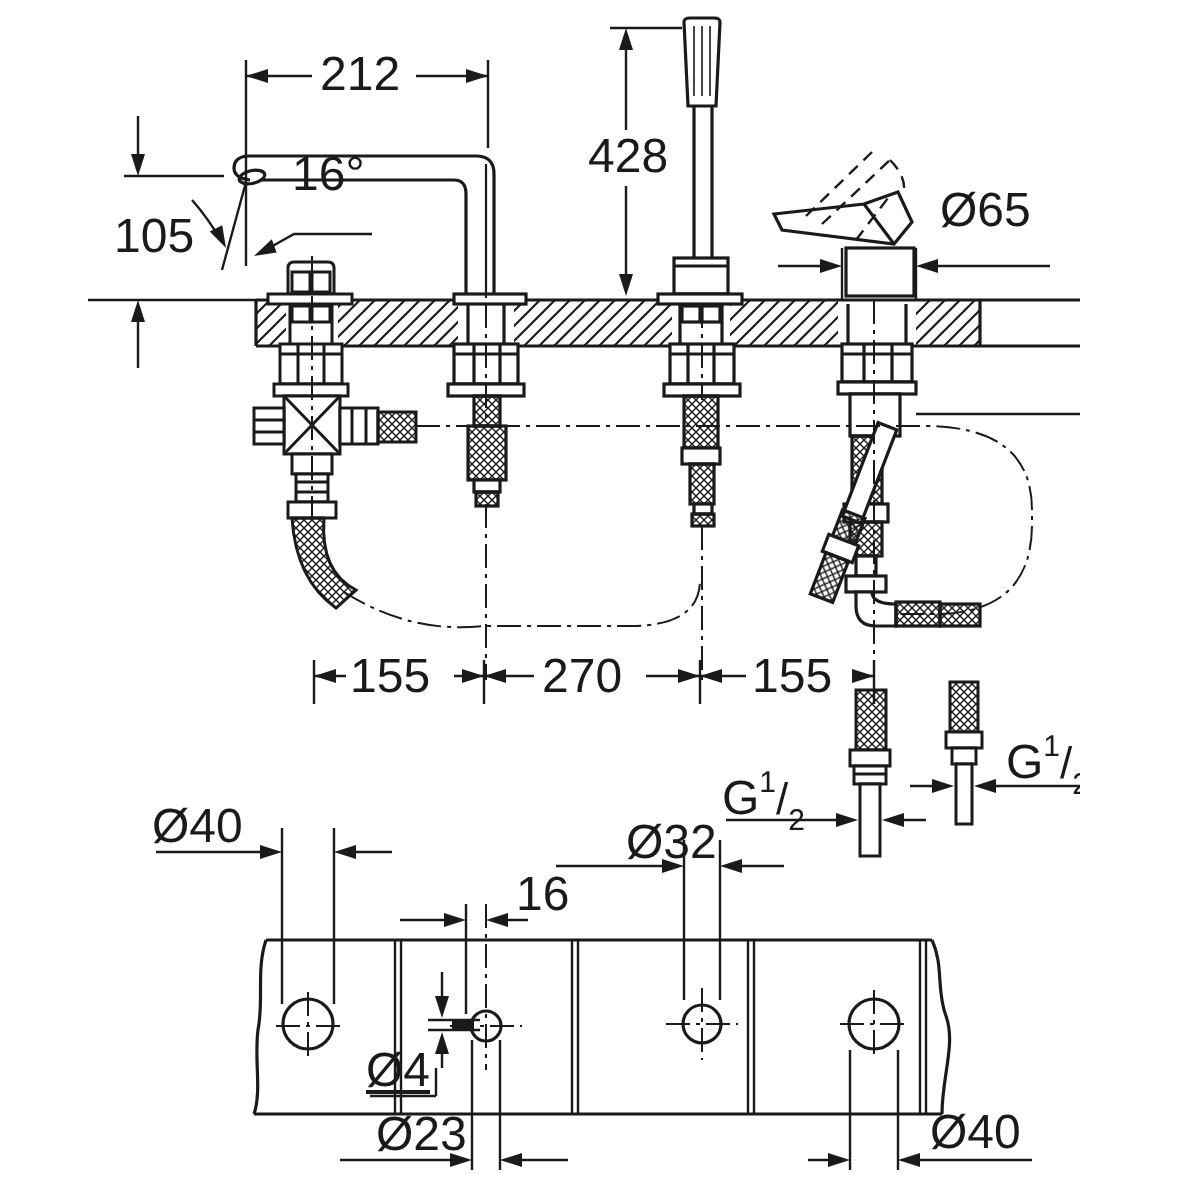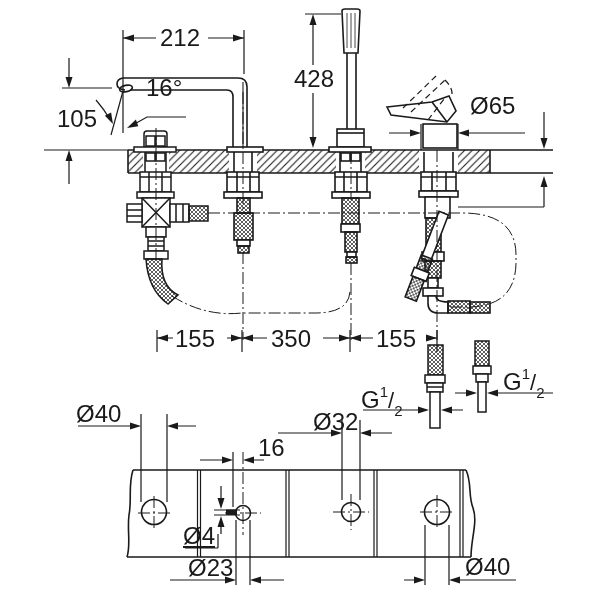--- a/index.html
+++ b/index.html
@@ -1,17 +1,17 @@
 <!DOCTYPE html>
 <html><head>
 <meta charset="utf-8">
 <style>
   html,body{margin:0;padding:0;background:#ffffff;}
   .stage{position:relative;width:540px;height:600px;background:#ffffff;overflow:hidden;
-         font-family:"Liberation Sans",sans-serif;padding-left:26px;}
+         font-family:"Liberation Sans",sans-serif;}
   .stage svg{position:absolute;left:0;top:0;}
   .label{position:absolute;font-size:24px;line-height:1;color:#1a1a1a;white-space:nowrap;
          font-family:"Liberation Sans",sans-serif;}
   .g-label sup{font-size:15px;position:relative;top:-2px;}
   .g-label .sl{font-size:22px;}
   .g-label sub{font-size:15px;position:relative;top:2px;}
 </style>
 </head>
 <body>
 
@@ -237,21 +237,21 @@
     <circle cx="437" cy="512" r="12.5"></circle>
   </g>
 </svg>
 
   <div class="label" style="left:160px;top:26px;">212</div>
   <div class="label" style="left:294px;top:67px;">428</div>
   <div class="label" style="left:57px;top:107px;">105</div>
   <div class="label" style="left:146px;top:76px;text-align:center;">16°</div>
   <div class="label" style="left:470px;top:94px;">Ø65</div>
   <div class="label" style="left:175px;top:327px;">155</div>
-  <div class="label" style="left:271px;top:327px;">350</div>
+  <div class="label" style="left:271px;top:327px;">270</div>
   <div class="label" style="left:376px;top:327px;">155</div>
 
   <div class="label g-label" style="left:361px;top:386px;">
     <span>G</span><sup>1</sup><span class="sl">/</span><sub>2</sub>
   </div>
   <div class="label g-label" style="left:503px;top:368px;">
     <span>G</span><sup>1</sup><span class="sl">/</span><sub>2</sub>
   </div>
 
   <div class="label" style="left:76px;top:402px;">Ø40</div>

